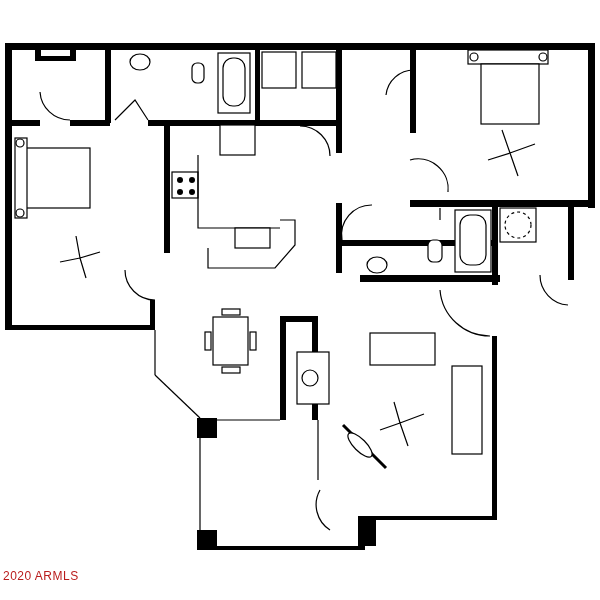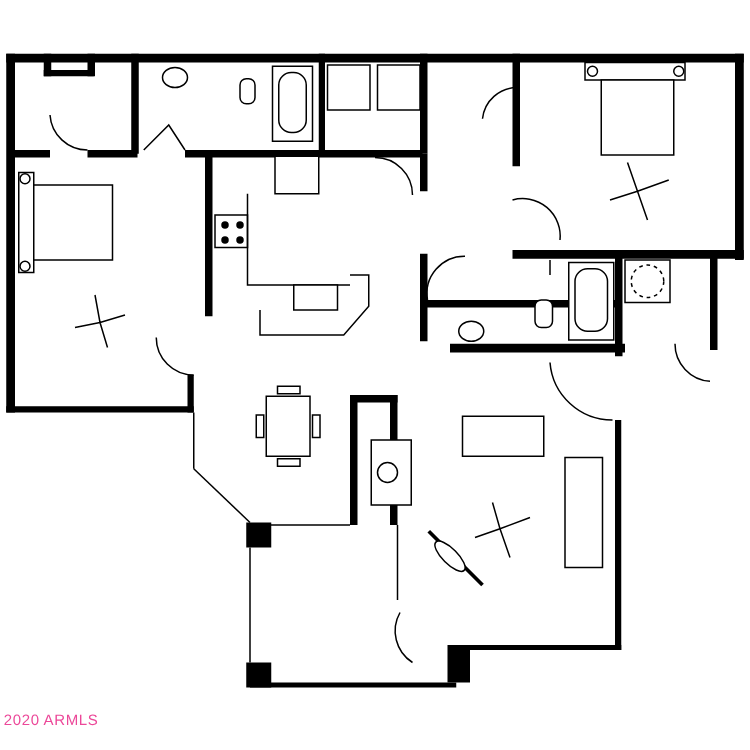--- a/index.html
+++ b/index.html
@@ -1,21 +1,21 @@
 <!DOCTYPE html>
 <html><head>
 <meta charset="utf-8">
 <style>
   html,body{margin:0;padding:0;background:#fff;}
   body{width:600px;height:600px;position:relative;overflow:hidden;font-family:"Liberation Sans",sans-serif;}
   svg{position:absolute;left:0;top:0;}
   .w{fill:#000;}
   .t{fill:none;stroke:#000;stroke-width:1.2;}
   .f{fill:#fff;stroke:#000;stroke-width:1.2;}
-  .wm{position:absolute;left:3px;top:569px;font-size:12px;color:#ec4899;letter-spacing:0.5px;}
+  .wm{position:absolute;left:3px;top:569px;font-size:12px;color:#b91c1c;letter-spacing:0.5px;}
 </style>
 </head>
 <body>
 
 <svg width="600" height="600" viewBox="0 0 600 600">
 
   <g>
     <rect class="w" x="5" y="43" width="590" height="7"></rect>
     <rect class="w" x="5" y="43" width="7" height="287"></rect>
     <rect class="w" x="588" y="43" width="7" height="165"></rect>

